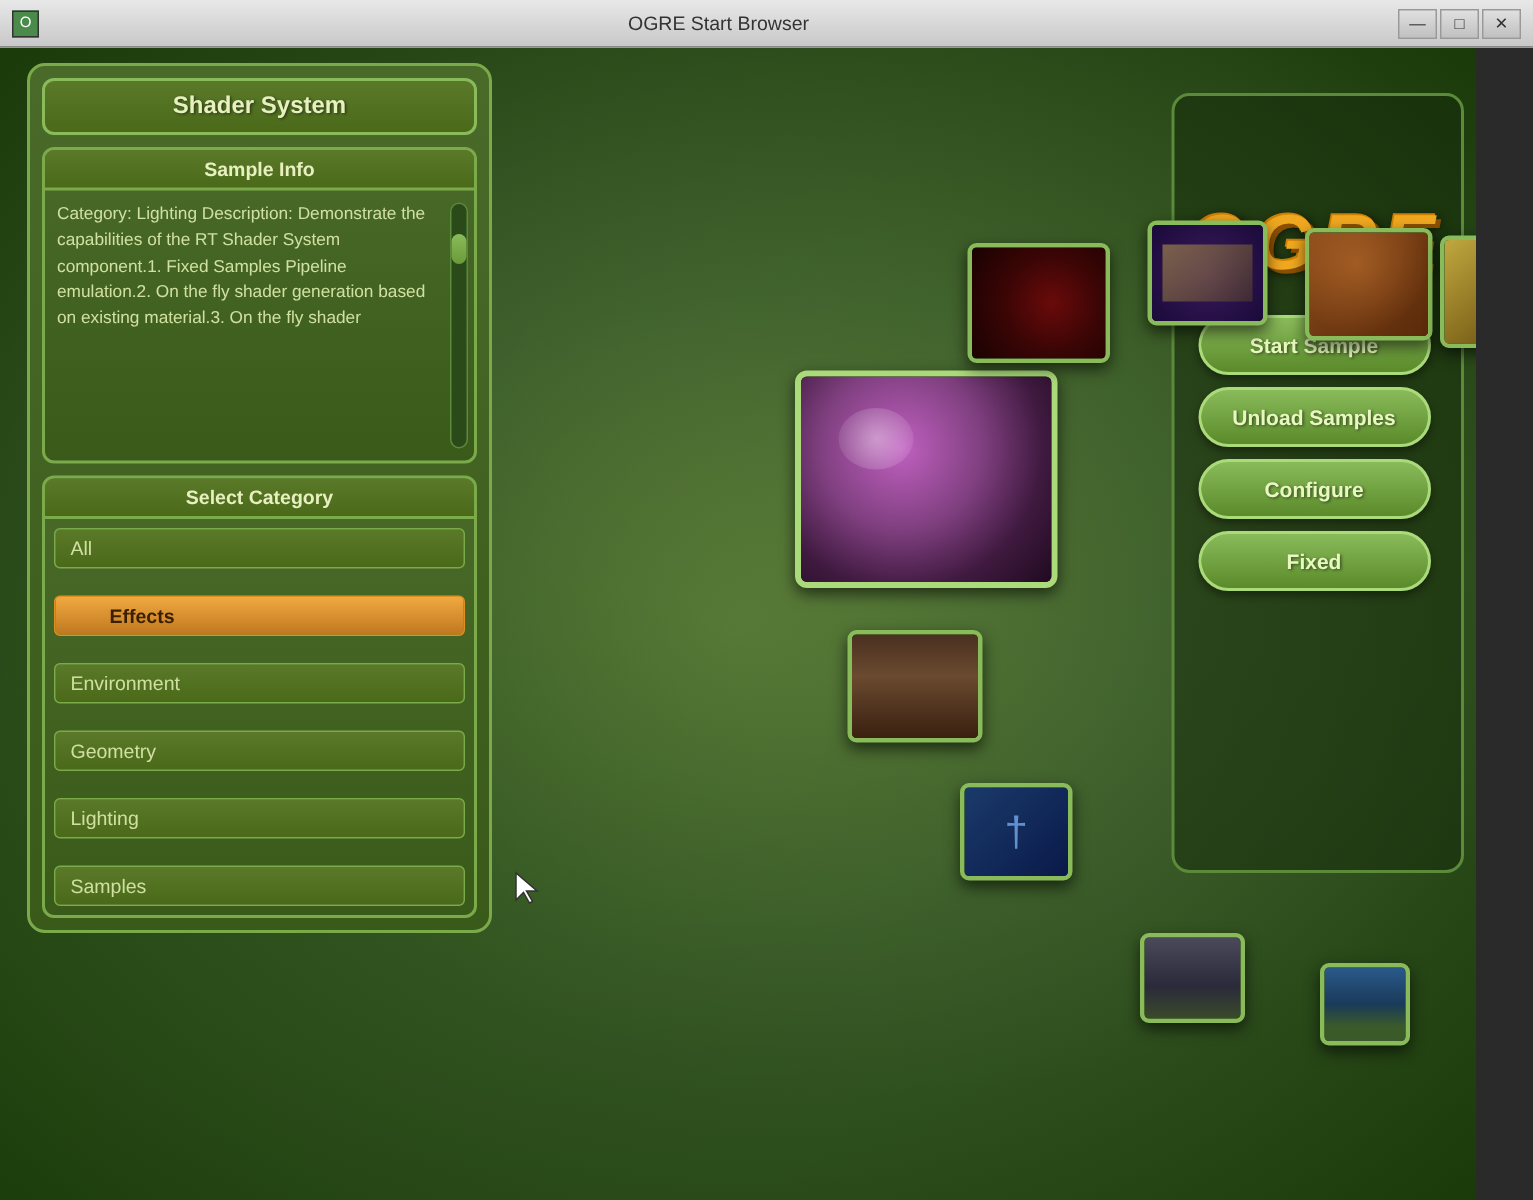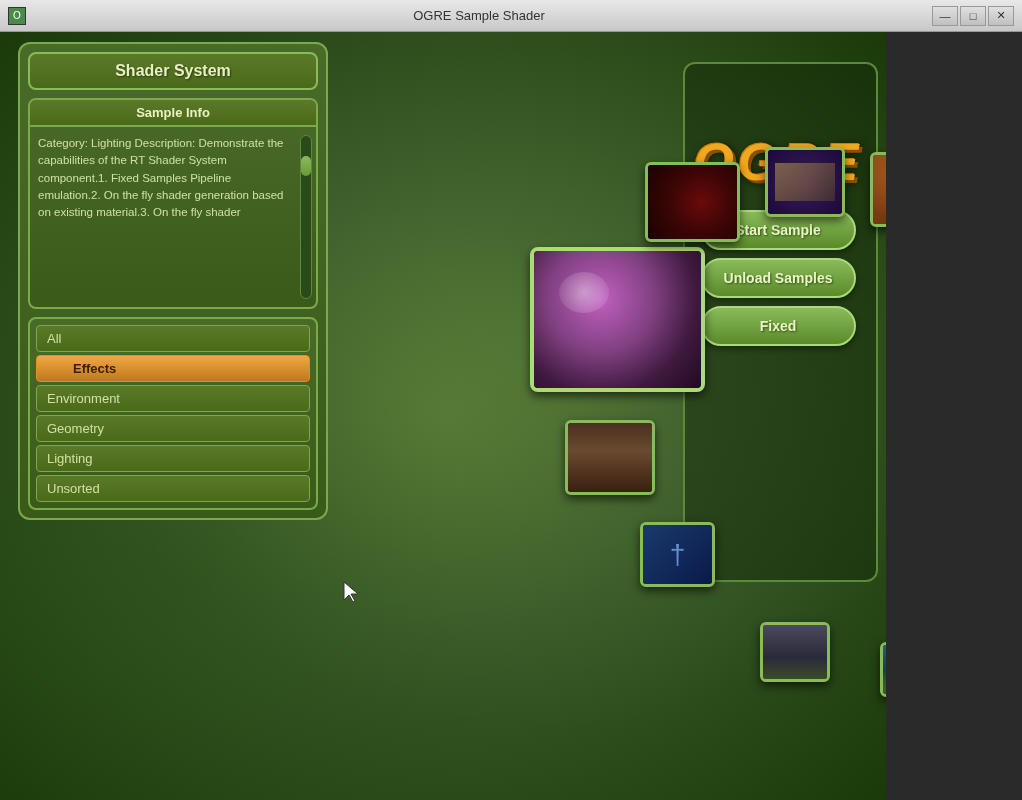--- a/index.html
+++ b/index.html
@@ -51,21 +51,21 @@
       display: flex;
       align-items: center;
       justify-content: center;
       font-size: 11px;
       cursor: pointer;
       color: #333;
     }
 
     
     #main {
-      width: 886px;
+      width: 984px;
       height: 768px;
       background: radial-gradient(ellipse at center, #5a7a3a 0%, #3a5a2a 40%, #2a4a1a 70%, #1a3a0a 100%);
       position: relative;
       overflow: hidden;
     }
 
     
     #main::before {
       content: '';
       position: absolute;
@@ -162,21 +162,21 @@
       padding: 5px;
       color: #e8f0c0;
       font-size: 13px;
       font-weight: bold;
     }
 
     #category-list {
       padding: 6px;
       display: flex;
       flex-direction: column;
-      gap: 3px;
+      gap: 18px;
       position: relative;
     }
 
     .category-item {
       padding: 5px 10px;
       border-radius: 4px;
       font-size: 13px;
       color: #d0e0a0;
       background: linear-gradient(to bottom, #5a7a2a, #4a6a1a);
       border: 1px solid #7aaa4a;
@@ -394,21 +394,21 @@
       border-radius: 12px;
     }
   </style>
 </head>
 <body>
 
 <div id="titlebar">
   <div id="titlebar-icon">
     <span>O</span>
   </div>
-  <span id="titlebar-title">OGRE Sample Shader</span>
+  <span id="titlebar-title">OGRE Start Browser</span>
   <div id="titlebar-controls">
     <div class="titlebar-btn">—</div>
     <div class="titlebar-btn">□</div>
     <div class="titlebar-btn close">✕</div>
   </div>
 </div>
 
 <div id="main">
 
   <div id="left-panel">
@@ -419,37 +419,39 @@
       <div id="sample-info-content">
         <span style="display:block; padding-right: 18px;">Category: Lighting
 Description: Demonstrate the capabilities of the RT Shader System component.1. Fixed Samples Pipeline emulation.2. On the fly shader generation based on existing material.3. On the fly shader</span>
         <div id="sample-info-scrollbar">
           <div id="scrollbar-thumb"></div>
         </div>
       </div>
     </div>
 
     <div id="select-category-box">
+      <div id="select-category-header">Select Category</div>
       <div id="category-list">
       <div class="category-item">All</div>
           <div class="category-item selected">Effects</div>
           <div class="category-item">Environment</div>
           <div class="category-item">Geometry</div>
           <div class="category-item">Lighting</div>
-          <div class="category-item">Unsorted</div>
+          <div class="category-item">Samples</div>
         </div>
     </div>
   </div>
 
   <div id="right-panel-bg"></div>
 
   <div id="right-panel">
     <div id="ogre-logo">OGRE</div>
   <div class="action-btn">Start Sample</div>
       <div class="action-btn">Unload Samples</div>
+      <div class="action-btn">Configure</div>
       <div class="action-btn">Fixed</div>
     </div>
 
   <div class="thumb thumb-large">
     <div class="thumb-sphere"></div>
   </div>
 
   <div class="thumb thumb-medium1">
     <div class="thumb-dark-scene"></div>
   </div>

